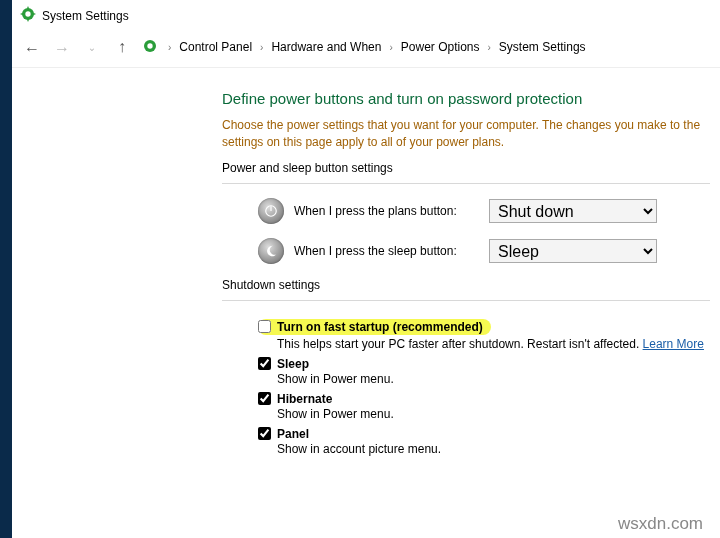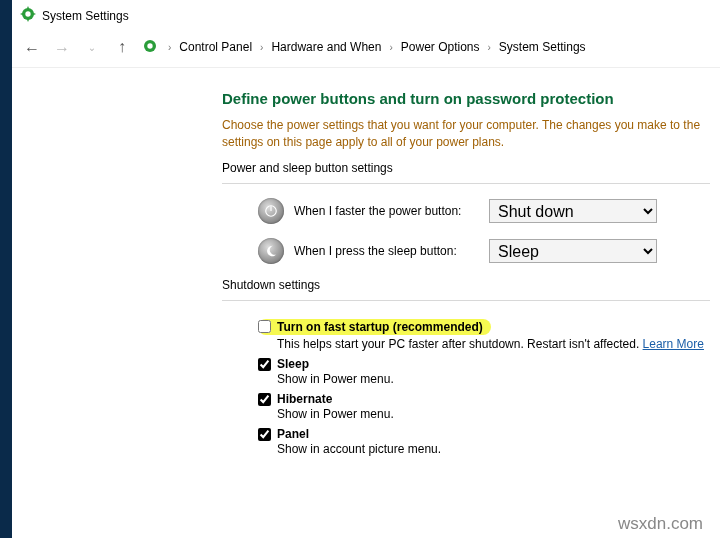--- a/index.html
+++ b/index.html
@@ -45,21 +45,21 @@
       font-size: 12px;
     }
     .breadcrumb .sep { color: #777; font-size: 10px; }
     .breadcrumb .crumb { color: #000; cursor: default; padding: 2px 4px; }
     .content {
       padding: 22px 10px 10px 210px;
     }
     h1.page-title {
       color: #0a5a2a;
       color: #0a6a3a;
-      font-weight: 700;
+      font-weight: 400;
       font-size: 15px;
       margin-bottom: 10px;
     }
     h1.page-title { color: #0a6a3a; }
     .page-title { color: #126e3a; }
     .page-title { color: #1a5ea8; }
     .desc {
       font-size: 12px;
       color: #a16207;
       margin-bottom: 10px;
@@ -102,21 +102,21 @@
     .chk-row {
       margin: 4px 0 0 36px;
       font-size: 12px;
     }
     .chk-row.highlighted {
       background: #f6f951;
       border-radius: 10px;
       display: inline-block;
       padding: 1px 8px 1px 0;
     }
-    .chk-row label { display: flex; align-items: center; gap: 6px; }
+    .chk-row label { display: flex; gap: 6px; }
     .chk-row input[type=checkbox] {
       width: 13px; height: 13px;
       accent-color: #000;
     }
     .chk-row .bold { font-weight: 700; }
     .sub {
       font-size: 12px;
       margin: 1px 0 6px 55px;
       color: #000;
     }
@@ -175,21 +175,21 @@
   <div class="section-label">Power and sleep button settings</div>
   <hr class="thin">
 
   <div class="button-row">
     <span class="round-icon">
       <svg viewBox="0 0 24 24">
           <circle cx="12" cy="12" r="9" fill="none" stroke="#fff" stroke-width="2"></circle>
           <line x1="12" y1="4" x2="12" y2="12" stroke="#fff" stroke-width="2"></line>
         </svg>
     </span>
-    <span class="row-label">When I faster the power button:</span>
+    <span class="row-label">When I press the plans button:</span>
     <select class="combo">
       <option>Shut down</option>
     </select>
   </div>
 
   <div class="button-row">
     <span class="round-icon">
       <svg viewBox="0 0 24 24">
           <path d="M15 3a9 9 0 1 0 6 15 7 7 0 0 1-6-15z" fill="#fff"></path>
         </svg>

